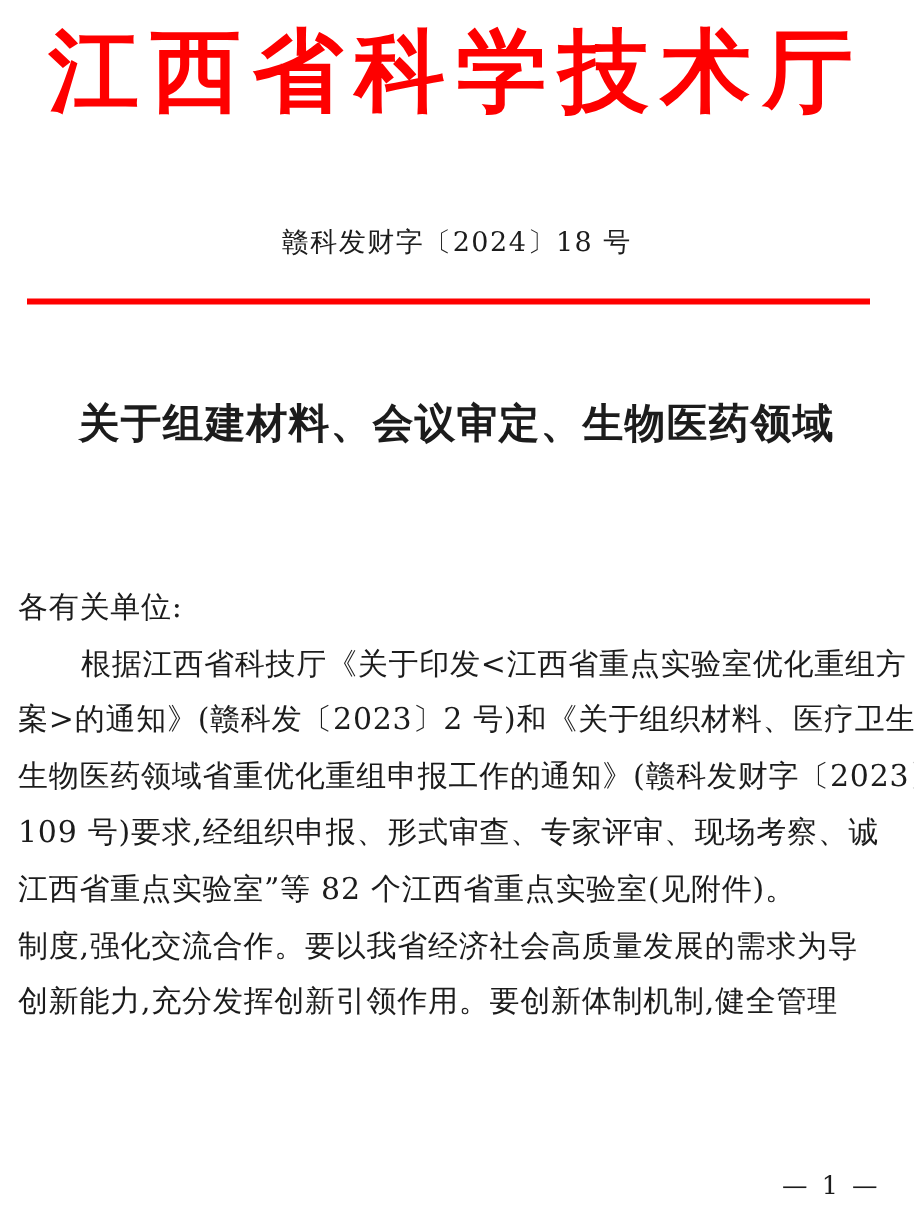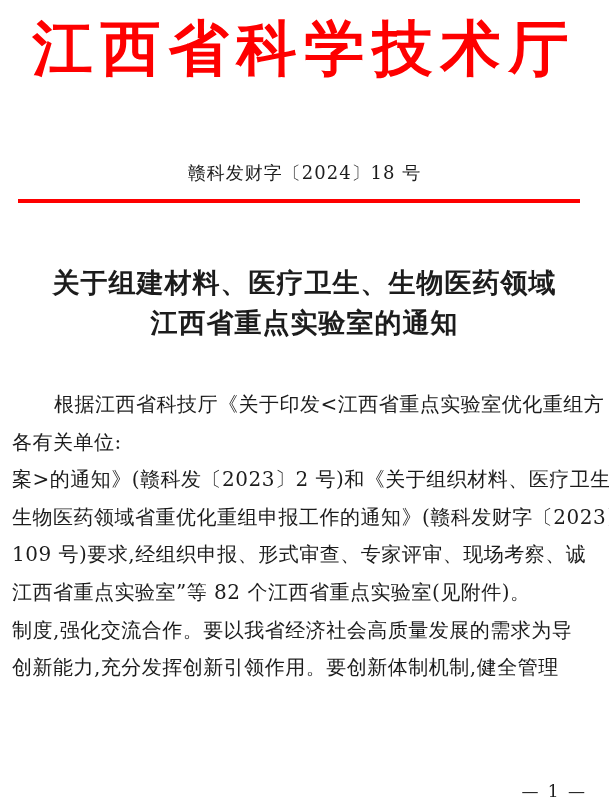--- a/index.html
+++ b/index.html
@@ -24,21 +24,21 @@
     text-align: center;
     color: var(--accent-red, #fe0000);
     font-size: 60px;
     font-weight: bold;
     letter-spacing: 8px;
     white-space: nowrap;
     line-height: 92px;
   }
   .doc-number {
     position: absolute;
-    top: 161px;
+    top: 149px;
     left: 0;
     right: 0;
     text-align: center;
     font-size: 18px;
     letter-spacing: 1px;
   }
   .red-rule {
     position: absolute;
     top: 199px;
     left: 18px;
@@ -85,27 +85,26 @@
 <body>
 
 <div class="page" style="--accent-red: #fe0000; --ink: #1c1c1c; --paper: #ffffff;">
   <div class="agency-title">江西省科学技术厅</div>
 
   <div class="doc-number">赣科发财字〔2024〕18 号</div>
 
   <div class="red-rule"></div>
 
   <div class="doc-title">
-    <div>关于组建材料、医疗卫生、生物医药领域</div>
-    <div>江西省重点实验室的通知</div>
+    <div>关于组建材料、会议审定、生物医药领域</div>
   </div>
 
   <div class="doc-body">
+      <div class="body-line">各有关单位:</div>
       <div class="body-line indent">根据江西省科技厅《关于印发&lt;江西省重点实验室优化重组方</div>
-      <div class="body-line">各有关单位:</div>
       <div class="body-line">案&gt;的通知》(赣科发〔2023〕2 号)和《关于组织材料、医疗卫生、</div>
       <div class="body-line">生物医药领域省重优化重组申报工作的通知》(赣科发财字〔2023〕</div>
       <div class="body-line">109 号)要求,经组织申报、形式审查、专家评审、现场考察、诚</div>
       <div class="body-line">江西省重点实验室”等 82 个江西省重点实验室(见附件)。</div>
       <div class="body-line">制度,强化交流合作。要以我省经济社会高质量发展的需求为导</div>
       <div class="body-line">创新能力,充分发挥创新引领作用。要创新体制机制,健全管理</div>
     </div>
 
   <div class="page-number">— 1 —</div>
 </div>

